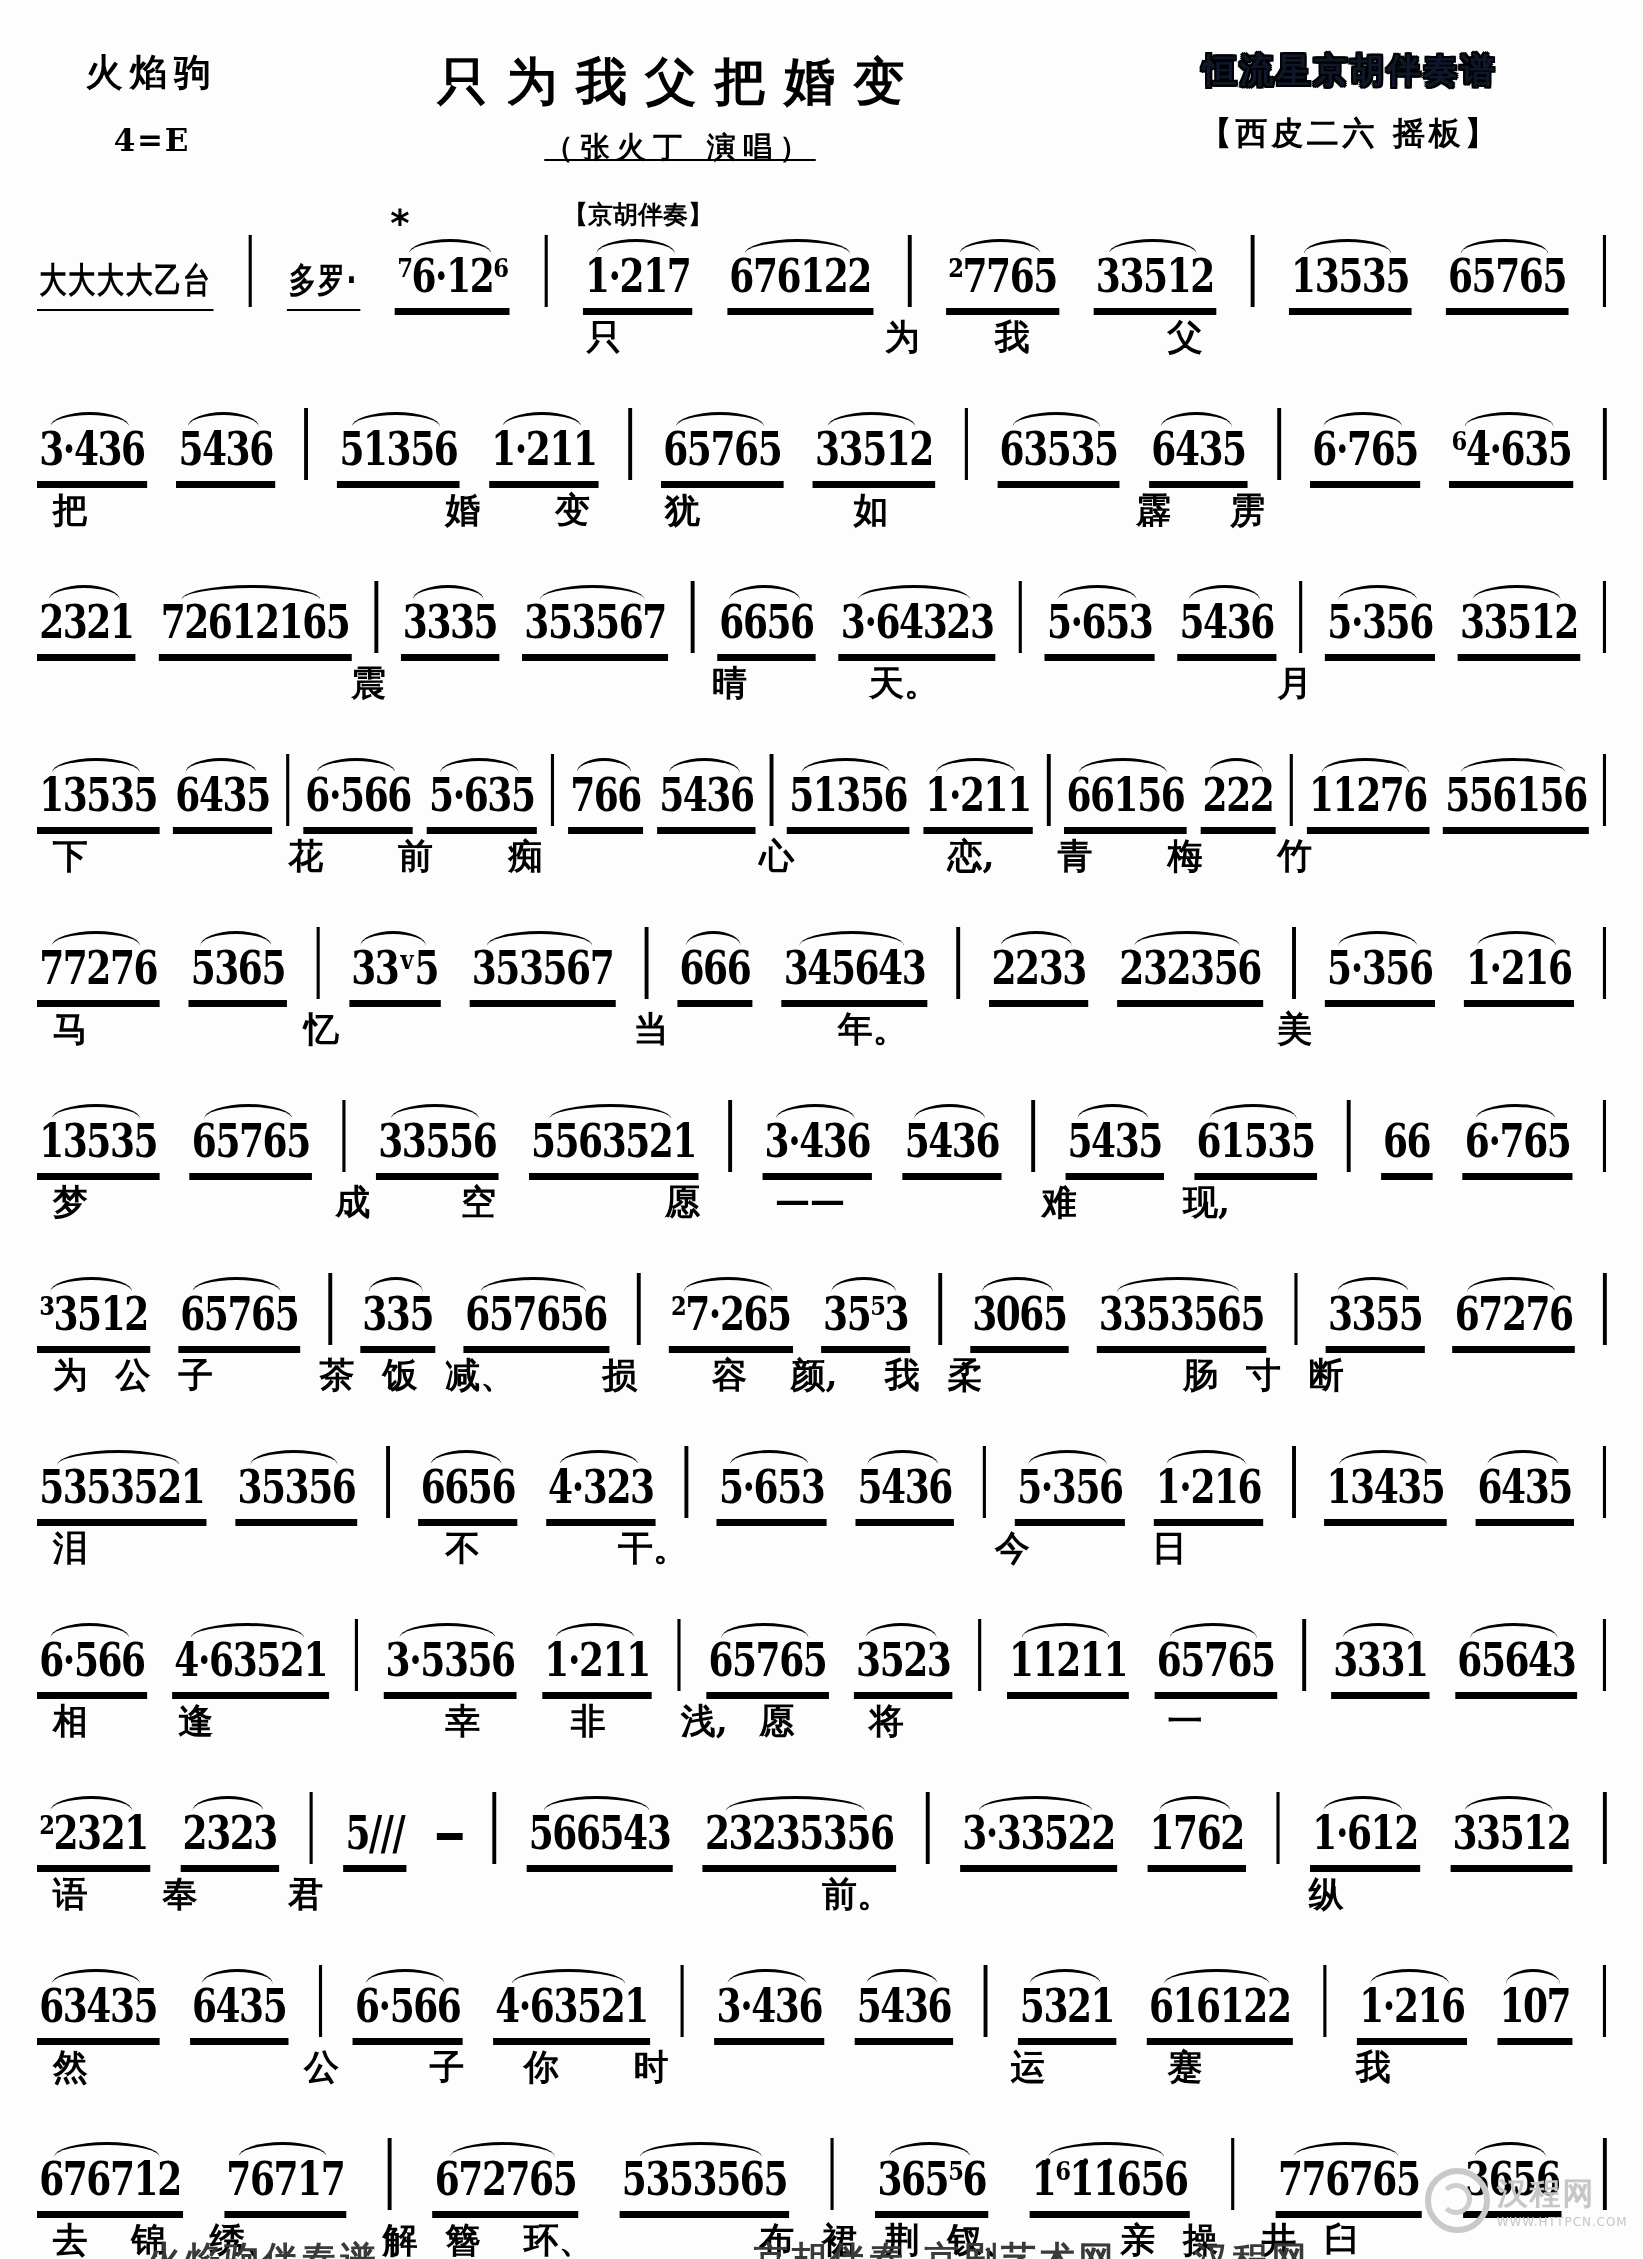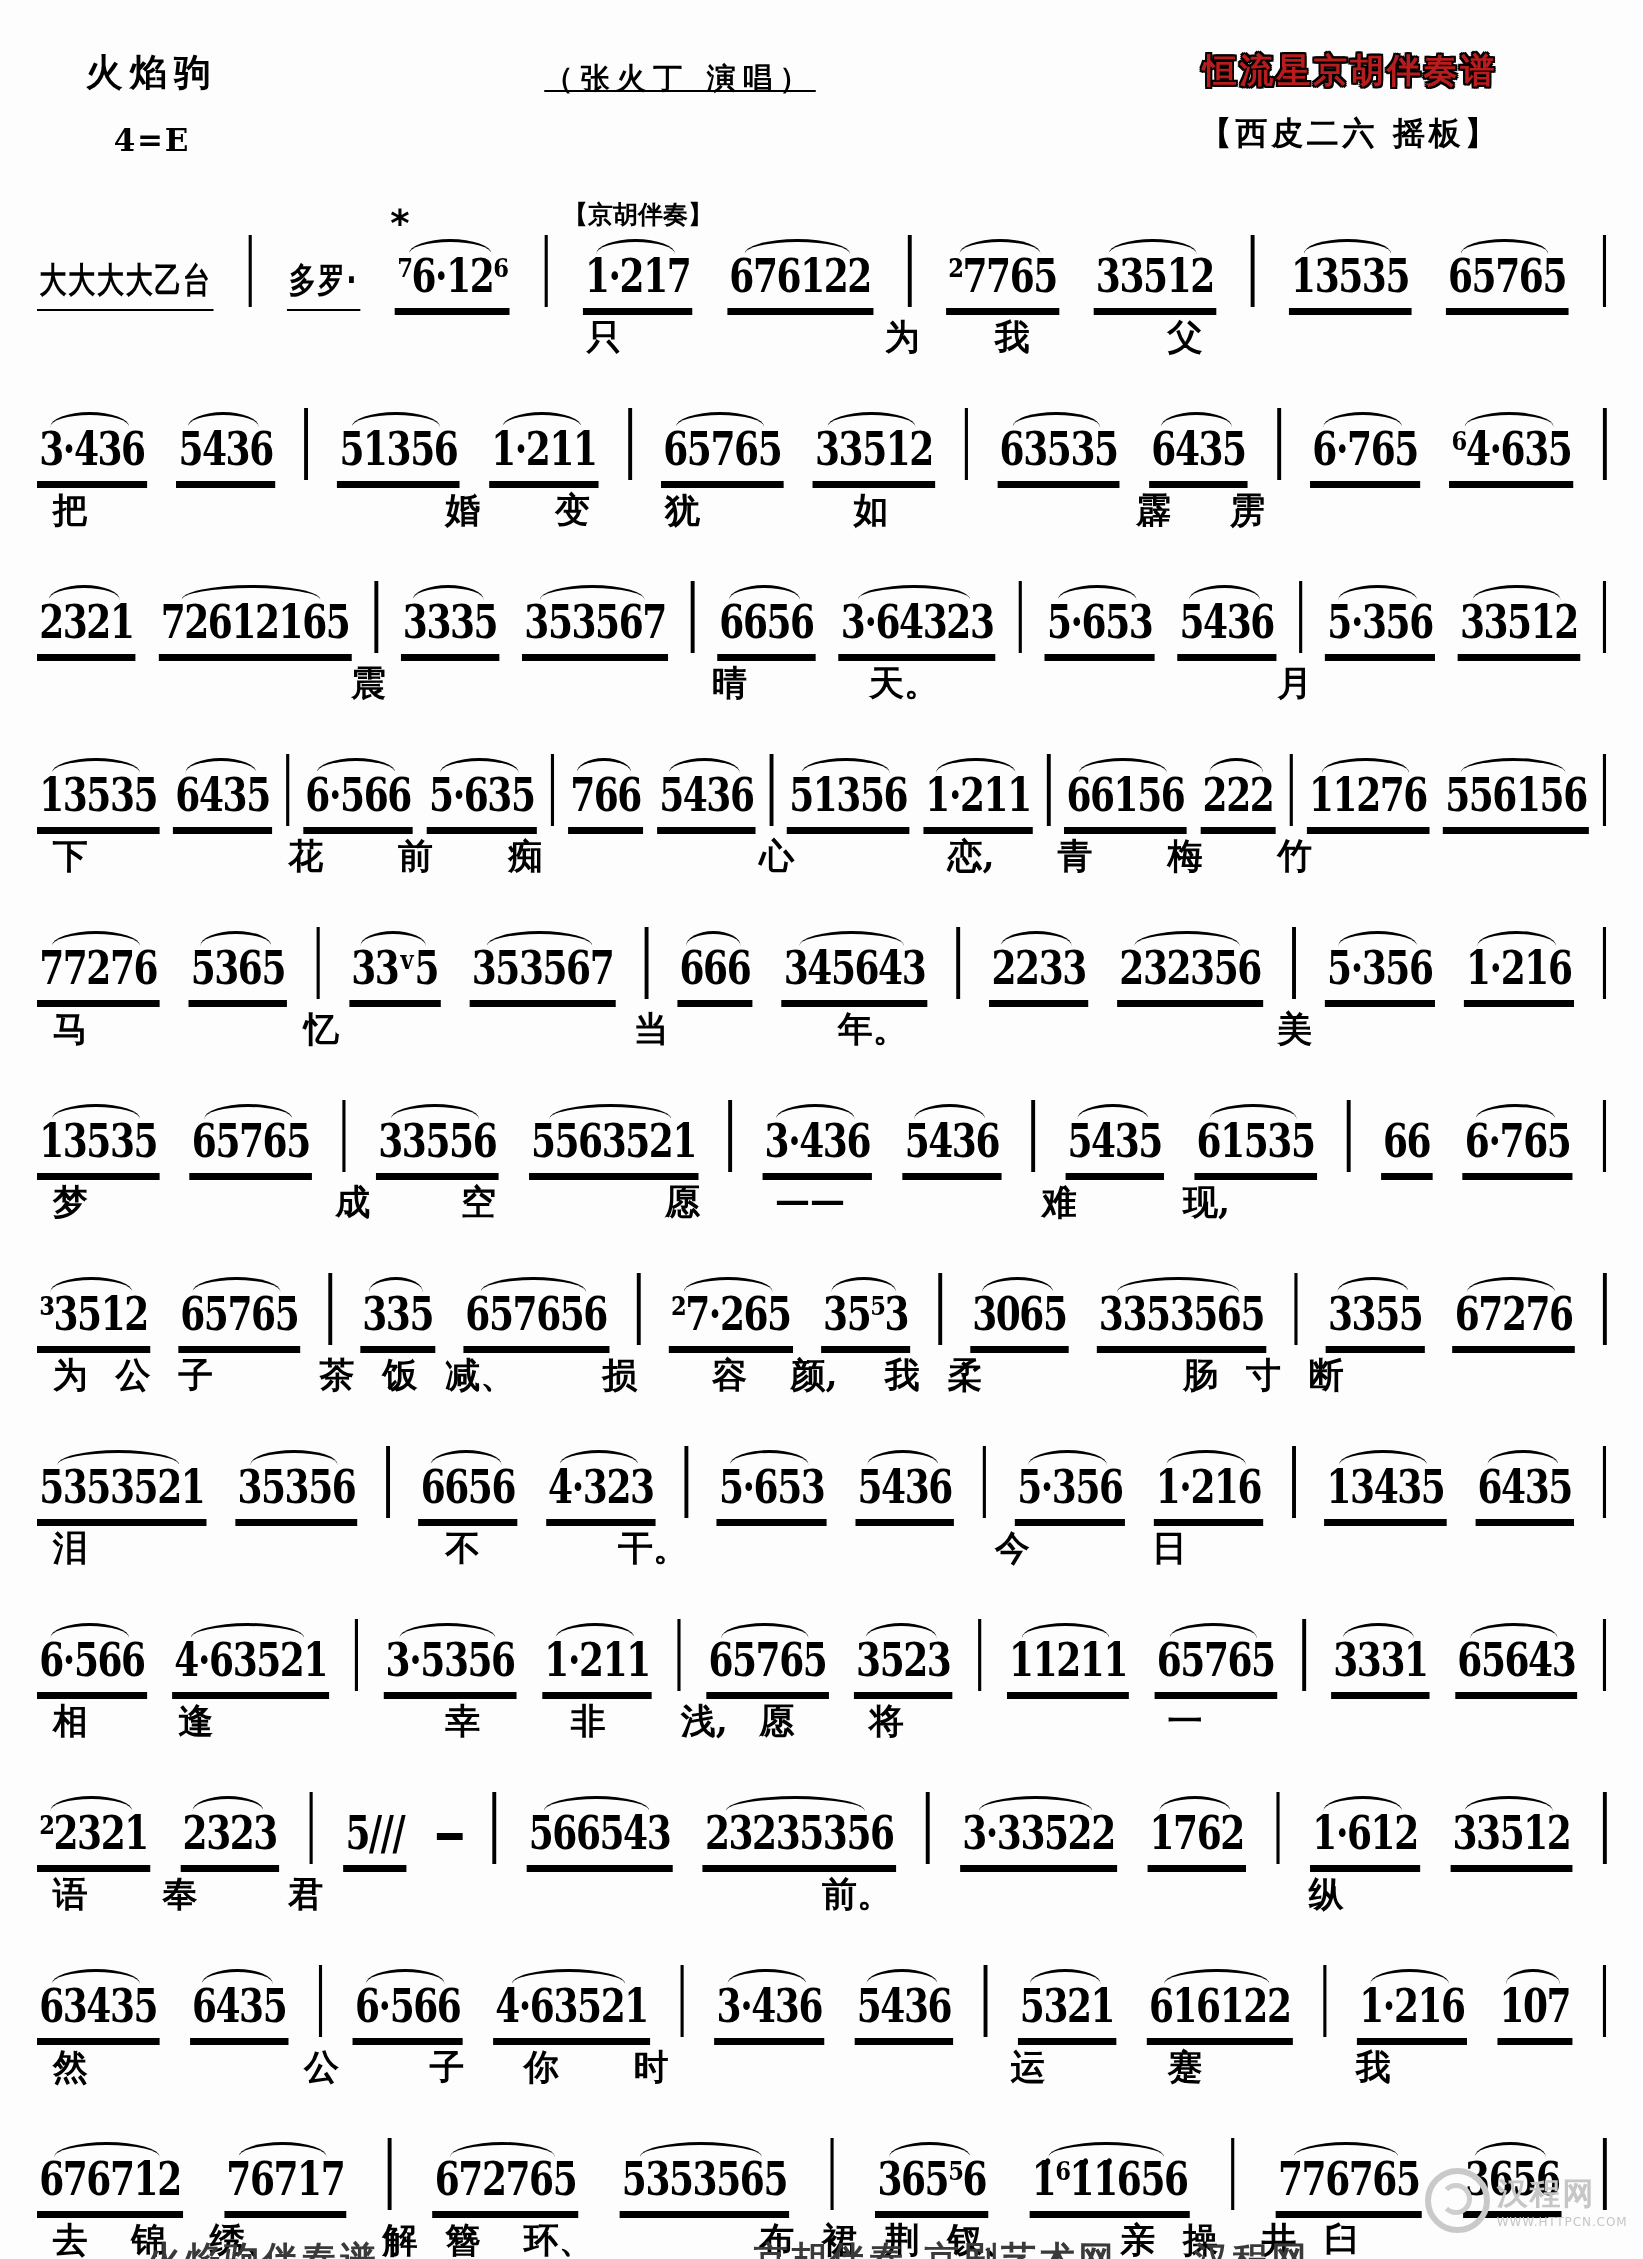--- a/index.html
+++ b/index.html
@@ -9,21 +9,21 @@
 
   
   .header{display:flex;align-items:flex-start;padding:48px 37px 0 37px;height:154px;}
   .h-left{width:230px;text-align:center;flex:none;}
   .opera-name{font-size:37px;font-weight:bold;letter-spacing:7.3px;font-family:"DejaVu Sans",sans-serif;}
   .key-sig{font-size:31px;font-weight:bold;margin-top:24px;letter-spacing:1.8px;}
   .h-center{flex:1;text-align:center;}
   .main-title{font-size:51px;font-weight:bold;letter-spacing:18.4px;font-family:"DejaVu Sans",sans-serif;}
   .sub-title{font-size:29px;font-weight:bold;margin-top:11px;letter-spacing:7.3px;text-decoration:underline;}
   .h-right{width:514px;text-align:center;flex:none;}
-  .publisher{font-size:34px;font-weight:bold;letter-spacing:2.8px;color:#b91c1c;
+  .publisher{font-size:34px;font-weight:bold;letter-spacing:2.8px;color:#0f172a;
     font-family:Liberation Sans, sans-serif;
     text-shadow:-1.8px -1.8px 0 #000,1.8px -1.8px 0 #000,-1.8px 1.8px 0 #000,1.8px 1.8px 0 #000,
                  0 -1.8px 0 #000,0 1.8px 0 #000,-1.8px 0 0 #000,1.8px 0 0 #000;}
   .mode{font-size:32px;font-weight:bold;margin-top:18.4px;letter-spacing:3.7px;font-family:"DejaVu Sans",sans-serif;}
 
   
   .score{padding:0 37px;}
   .system{position:relative;height:140px;}
   .squeeze{margin-top:33px;width:128%;transform:scaleX(0.781);transform-origin:0 50%;}
   .notesrow{display:flex;justify-content:space-between;align-items:flex-end;}
@@ -61,20 +61,21 @@
 <body>
 
 <div class="page">
 
   <div class="header">
     <div class="h-left">
       <div class="opera-name">火焰驹</div>
       <div class="key-sig">4=E</div>
     </div>
     <div class="h-center">
+      <div class="main-title">只为我父把婚变</div>
       <div class="sub-title">（张火丁 演唱）</div>
     </div>
     <div class="h-right">
       <div class="publisher">恒流星京胡伴奏谱</div>
       <div class="mode">【西皮二六 摇板】</div>
     </div>
   </div>
 
   <div class="score" id="score">
       <div class="system">

